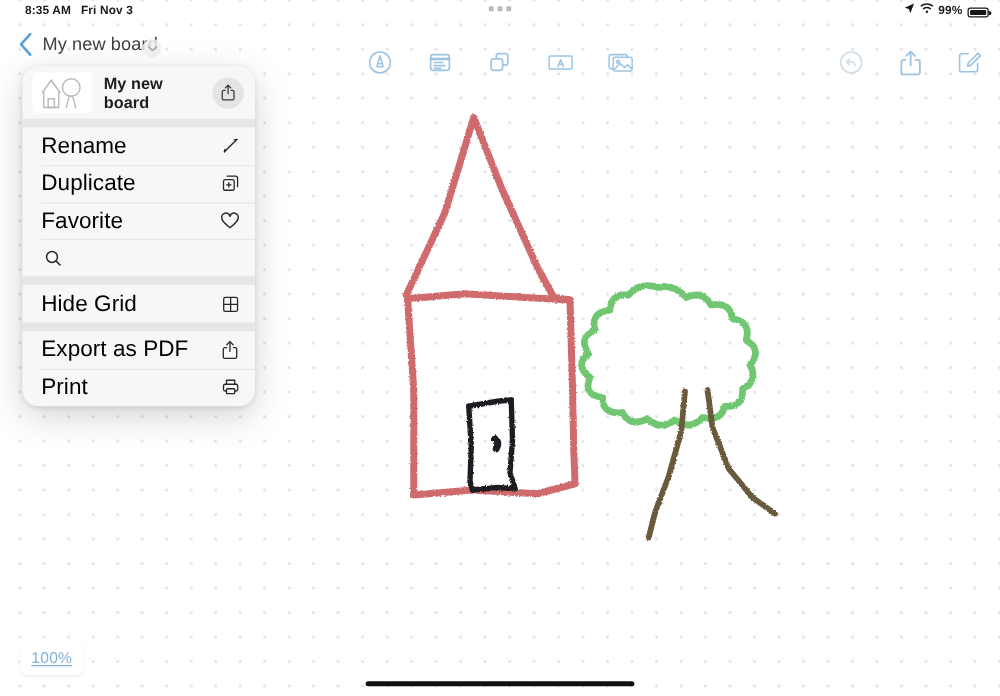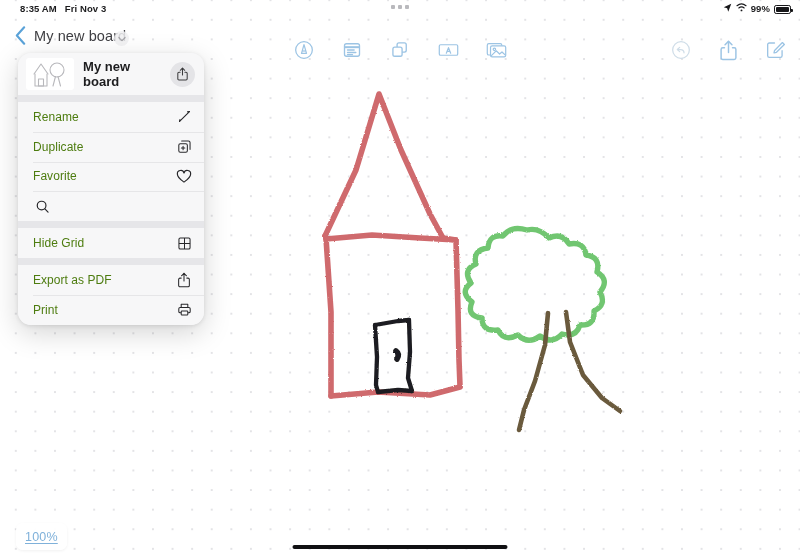--- a/index.html
+++ b/index.html
@@ -85,26 +85,26 @@
     width:25px; height:25px; border-radius:50%; background:#e4e4e7; flex:none;
     display:flex; align-items:center; justify-content:center; cursor:pointer; color:#3a3a3c;
   }
   .prow {
     height:29.8px; display:flex; align-items:center; padding:0 11px 0 15px;
     cursor:pointer; position:relative;
   }
   .prow + .prow::before {
     content:""; position:absolute; left:15px; right:0; top:0; height:1px; background:#e6e6e8;
   }
-  .prow .lbl { flex:1; font-size:12px; color:#4d7c0f; letter-spacing:.05px; }
+  .prow .lbl { flex:1; font-size:18px; color:#000000; letter-spacing:.05px; }
   .prow .ico { width:18px; height:18px; display:flex; align-items:center; justify-content:center; color:#28282b; }
 
   
   #zoom-badge {
-    position:absolute; left:16px; bottom:7px; z-index:35;
+    position:absolute; left:16px; bottom:17px; z-index:35;
     background:rgba(255,255,255,.94); border-radius:7px;
     padding:4px 9px 5px; box-shadow:0 1px 3px rgba(0,0,0,.06);
   }
   #zoom-badge span {
     font-size:12.5px; color:#7fb1da; text-decoration:underline;
     text-underline-offset:2px; cursor:pointer; letter-spacing:.2px;
   }
 
   
   #home-indicator {

